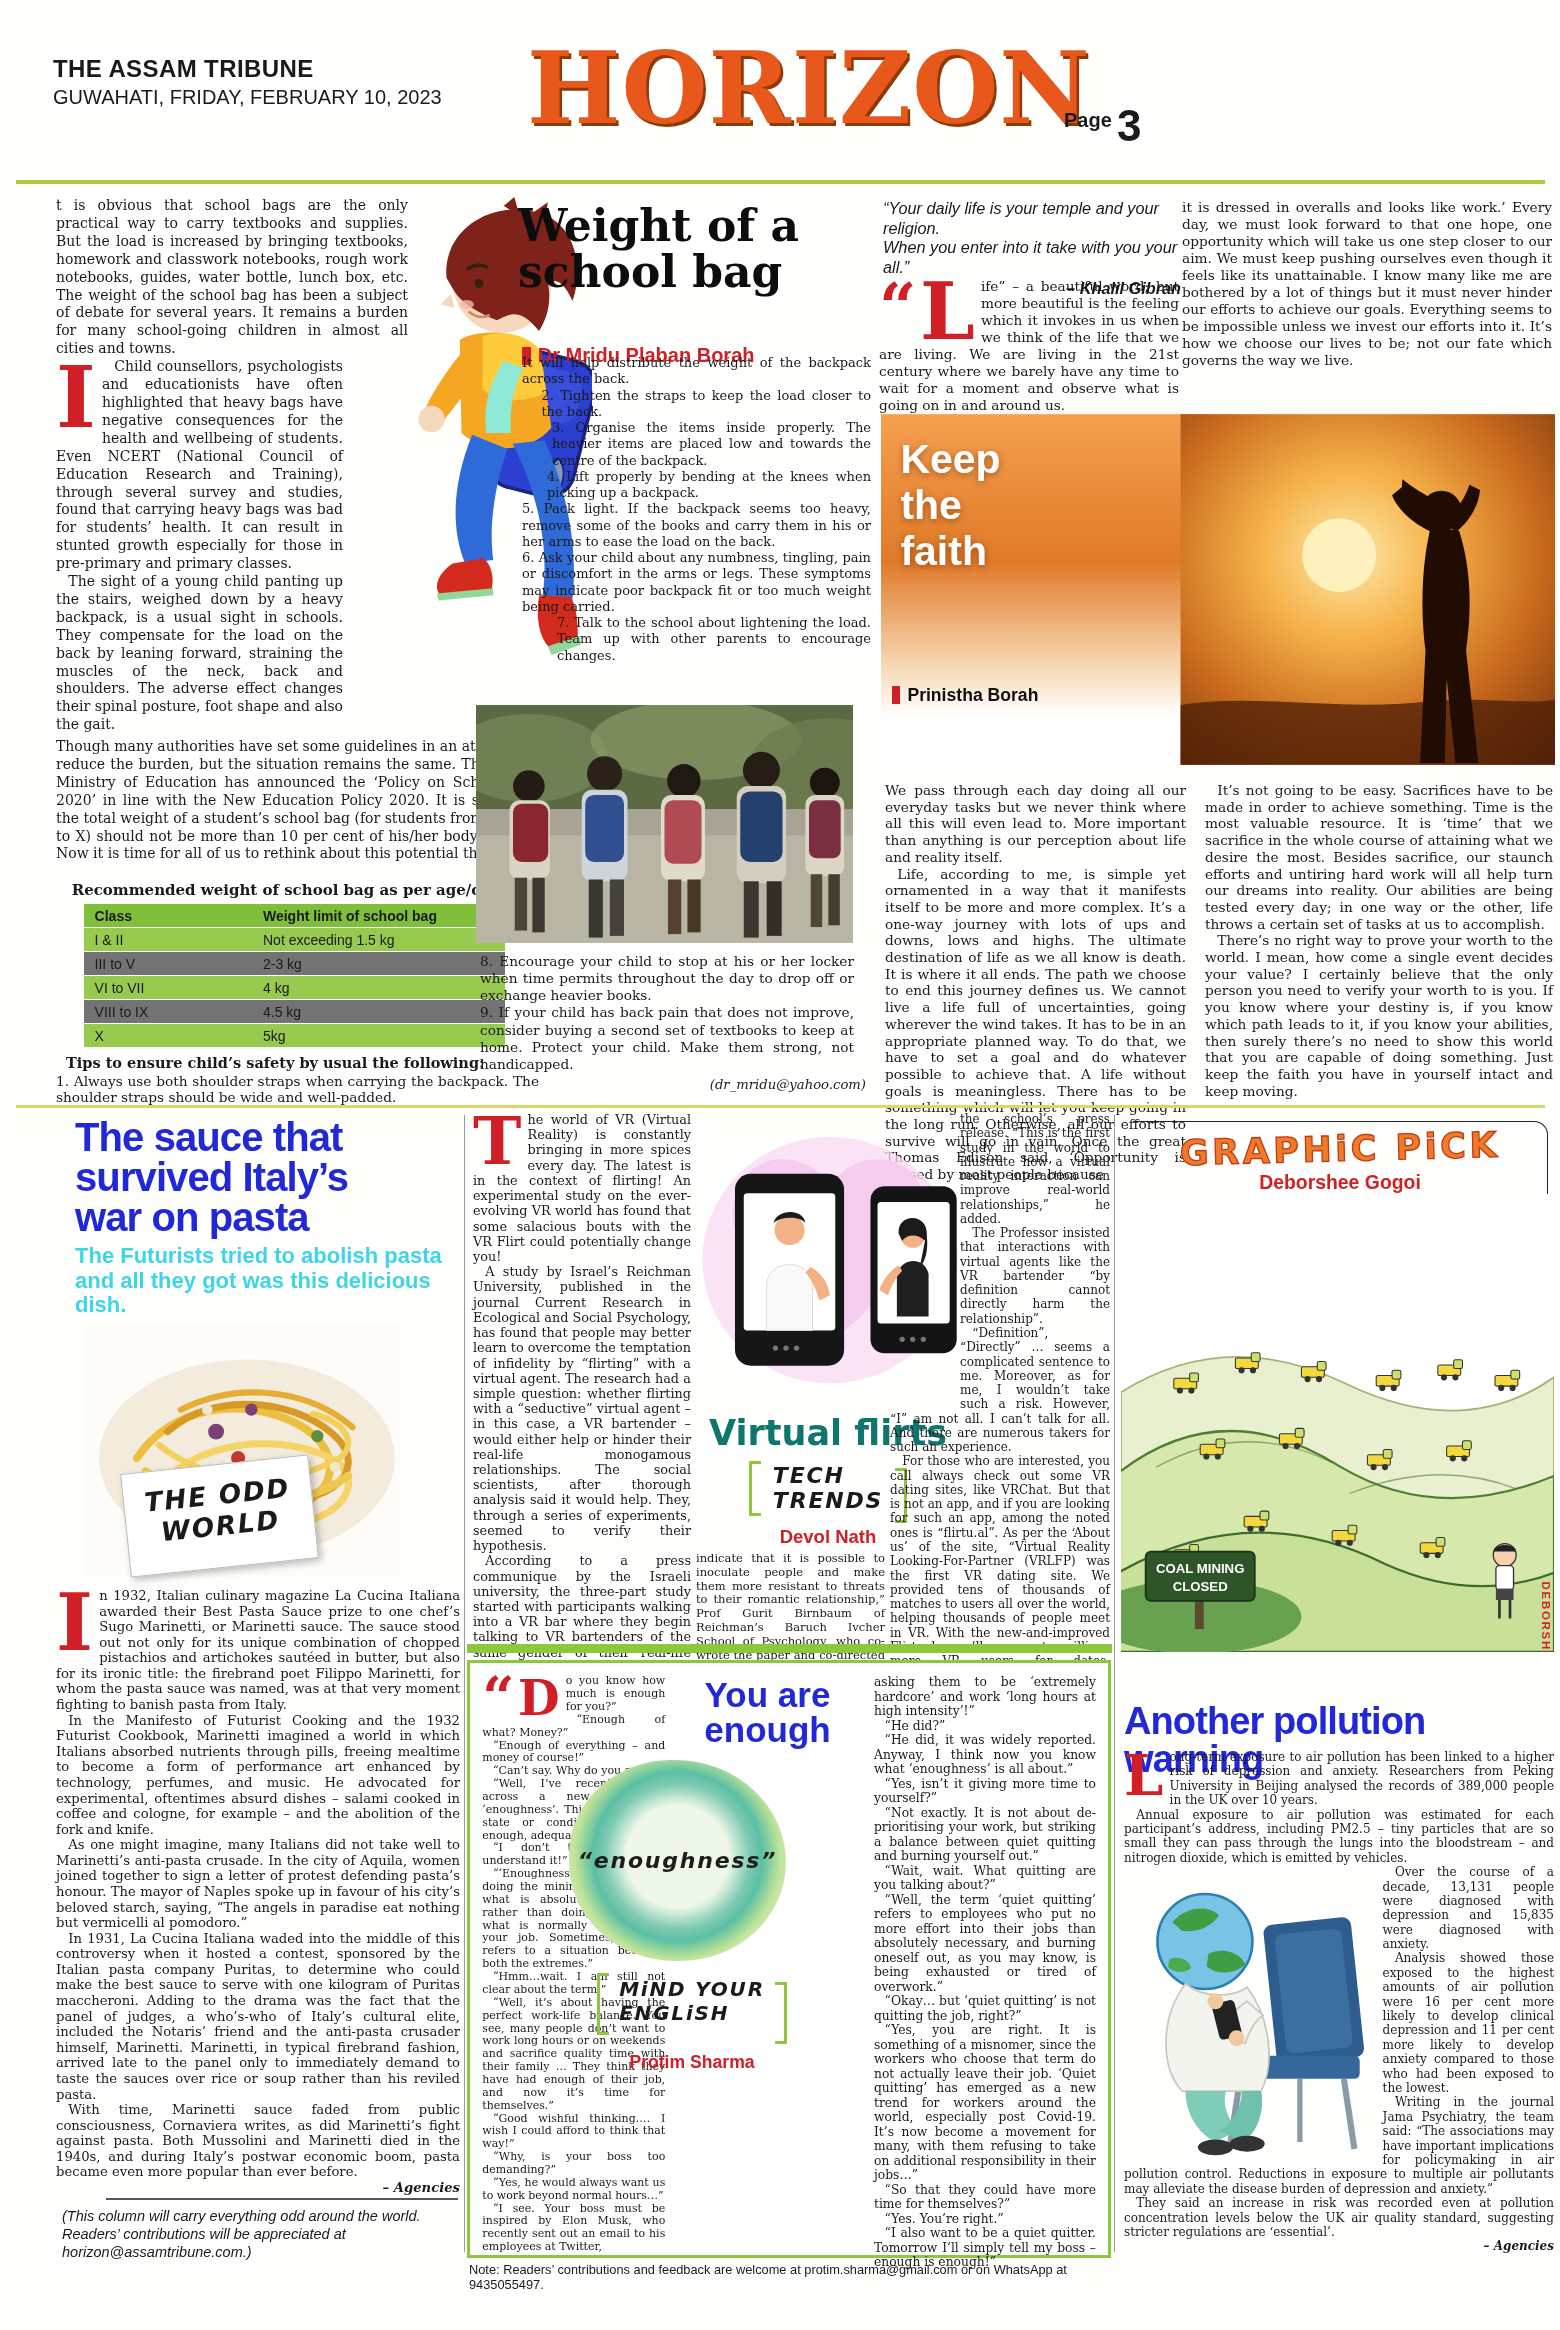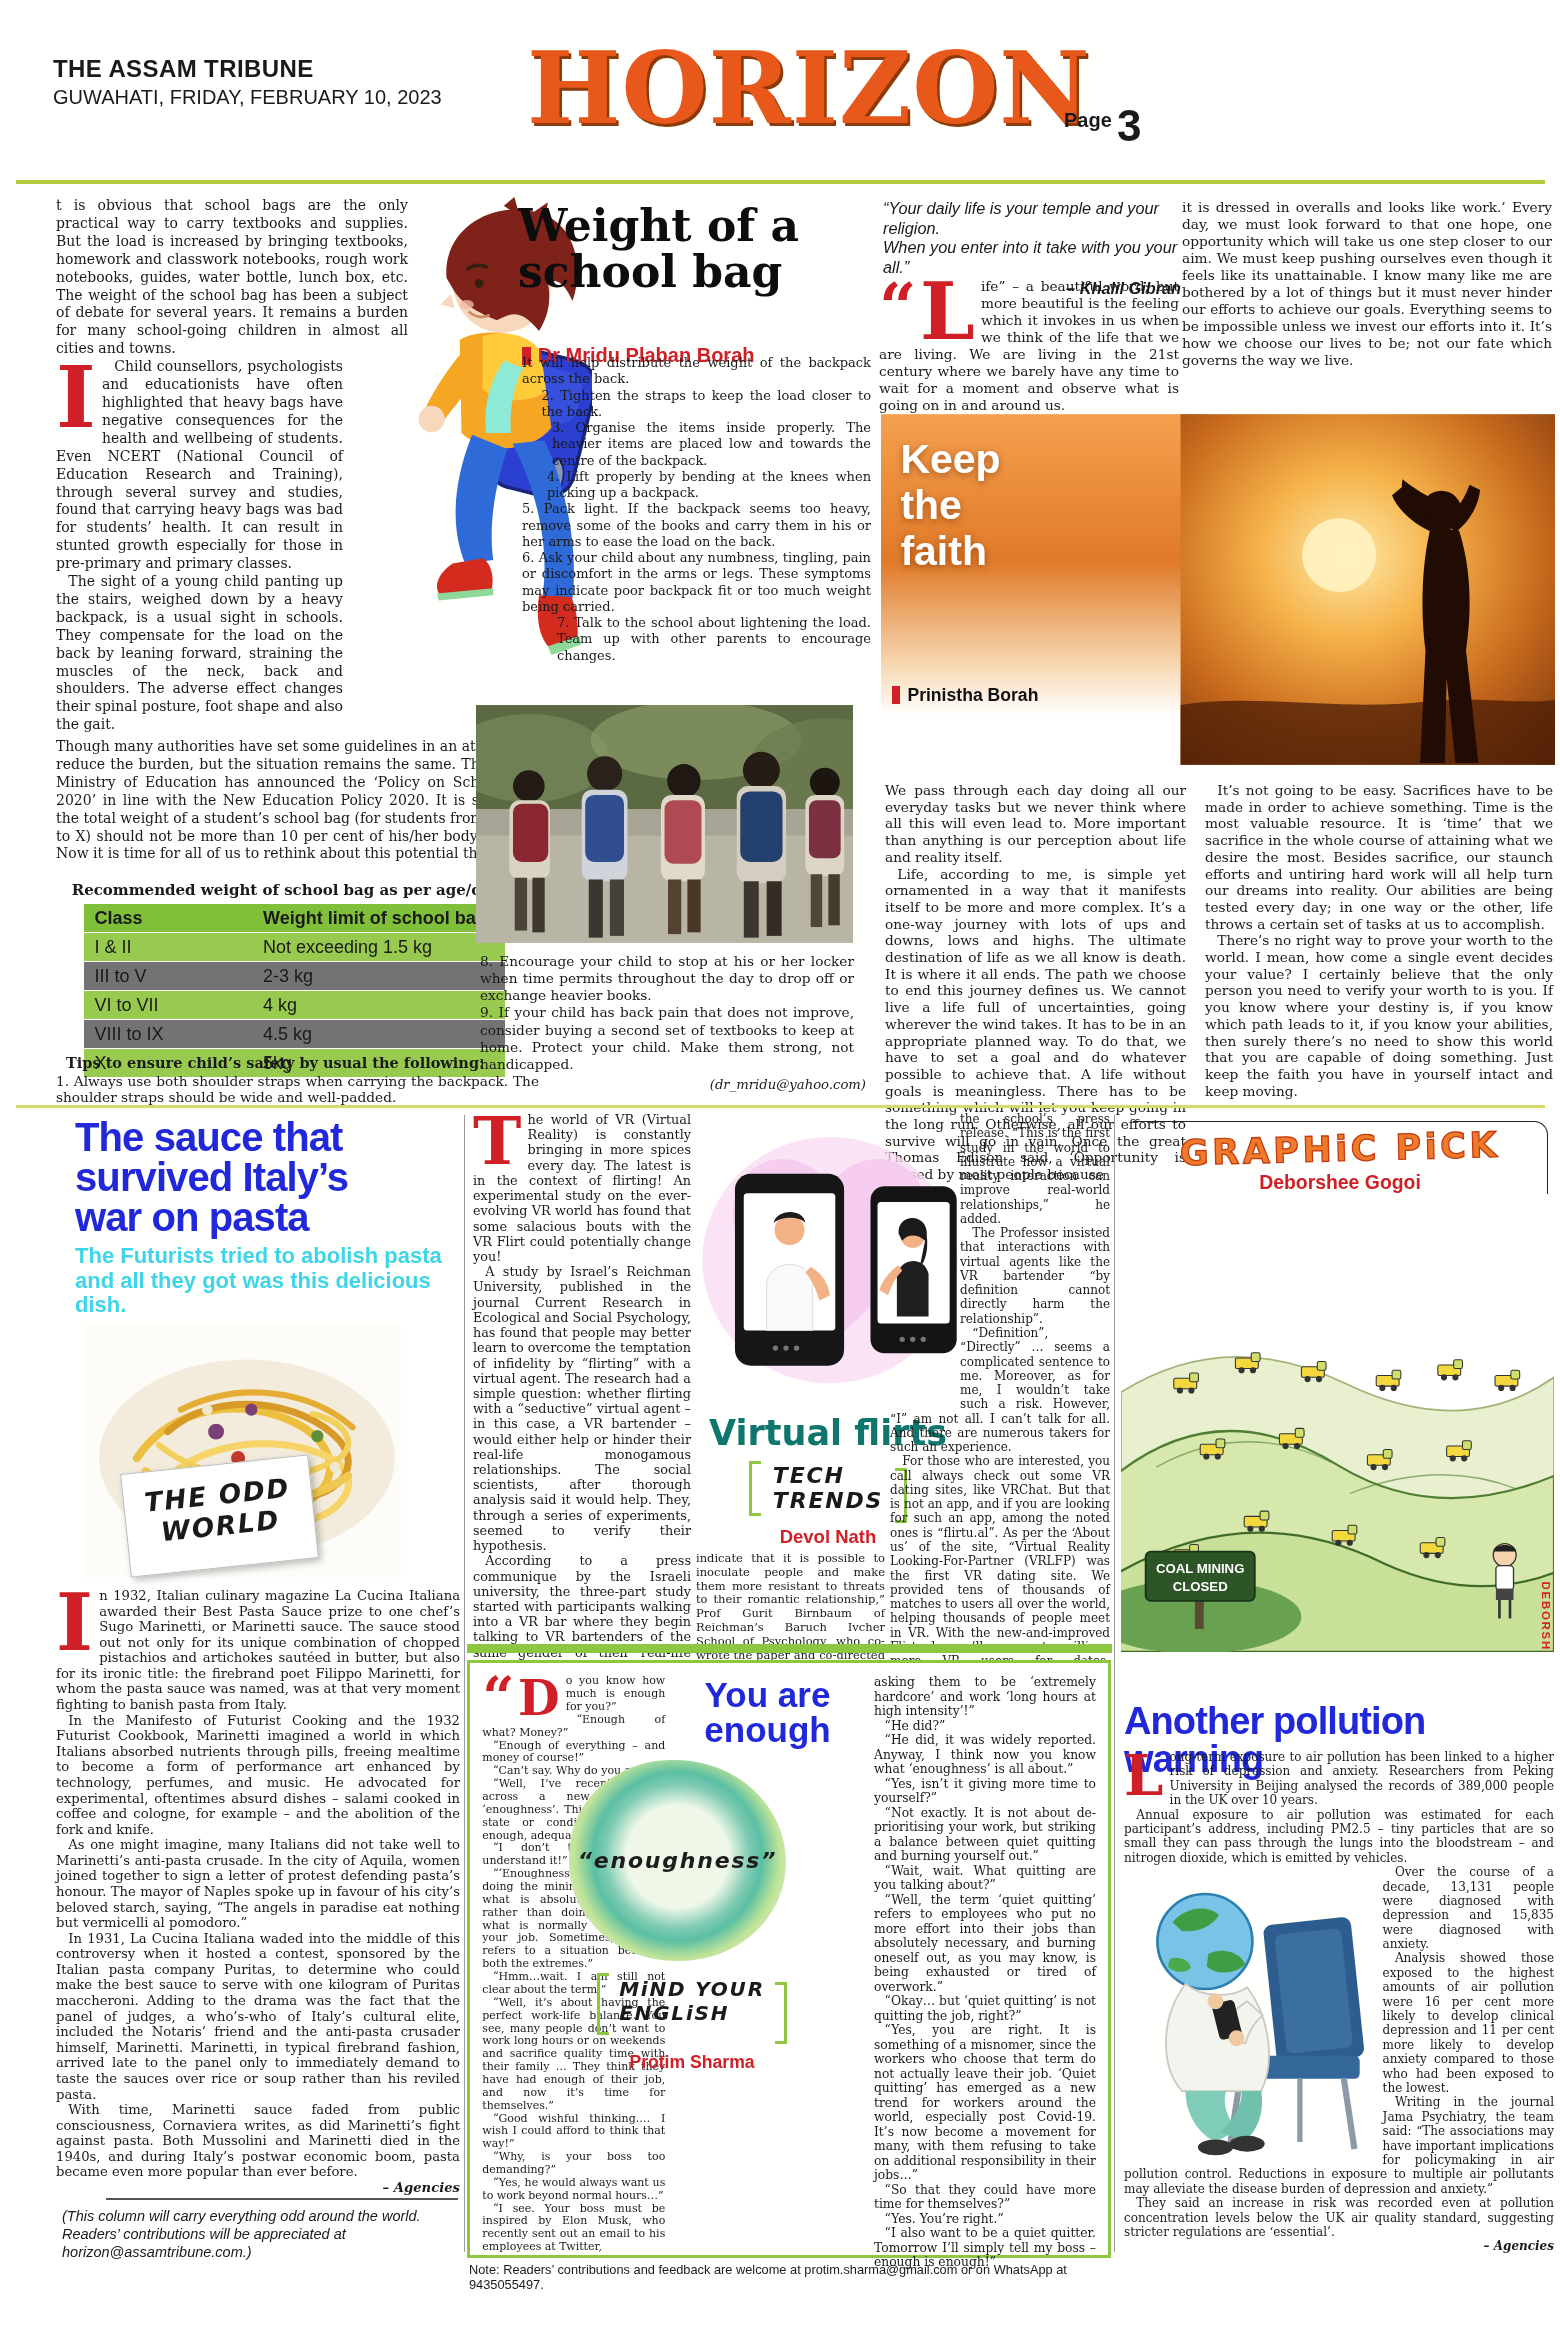--- a/index.html
+++ b/index.html
@@ -13,21 +13,21 @@
   .ind p.noind{text-indent:0;}
   .dc{float:left;font-family:"DejaVu Serif",serif;font-weight:bold;color:#d01f26;line-height:.78;margin:4.4px 6.2px 0 0;}
   .bq{float:left;font-family:"DejaVu Serif",serif;font-weight:bold;color:#d01f26;font-size:65px;line-height:.55;margin:12.3px 3.5px 0 0;}
   .marker{display:inline-block;width:8.8px;height:17.6px;background:#d01f26;margin-right:7px;vertical-align:-2.6px;}
   .byline{font-family:"Liberation Sans",sans-serif;font-weight:bold;color:#d01f26;}
   .rule-green{background:#b2ca3b;}
   .rule-yellow{background:#d8d96b;}
   .vrule{background:#9a9a9a;width:0.9px;}
   .headline-blue{font-family:"Liberation Sans","DejaVu Sans",sans-serif;font-weight:800;color:#2128d9;letter-spacing:-0.9px;line-height:1.0;}
   .hand{font-family:"DejaVu Sans",sans-serif;font-style:italic;font-weight:600;letter-spacing:1.8px;}
-  table.wtable{border-collapse:collapse;width:100%;font-family:"Liberation Sans",sans-serif;font-size:18px;}
+  table.wtable{border-collapse:collapse;width:100%;font-family:"Liberation Sans",sans-serif;font-size:14px;}
   table.wtable th,table.wtable td{padding:3.5px 10.6px;text-align:left;border-bottom:1.8px solid #fff;}
   table.wtable th{background:#7fbf3a;font-weight:bold;}
   table.wtable tr.odd td{background:#97ca4f;}
   table.wtable tr.even td{background:#737373;}
   .bracket{border:3.5px solid #8ec63f;width:8.8px;}
   .bracket.l{border-right:none;}
   .bracket.r{border-left:none;}
   .dlg p{text-indent:10.6px;margin:0;}
 </style>
 </head>

